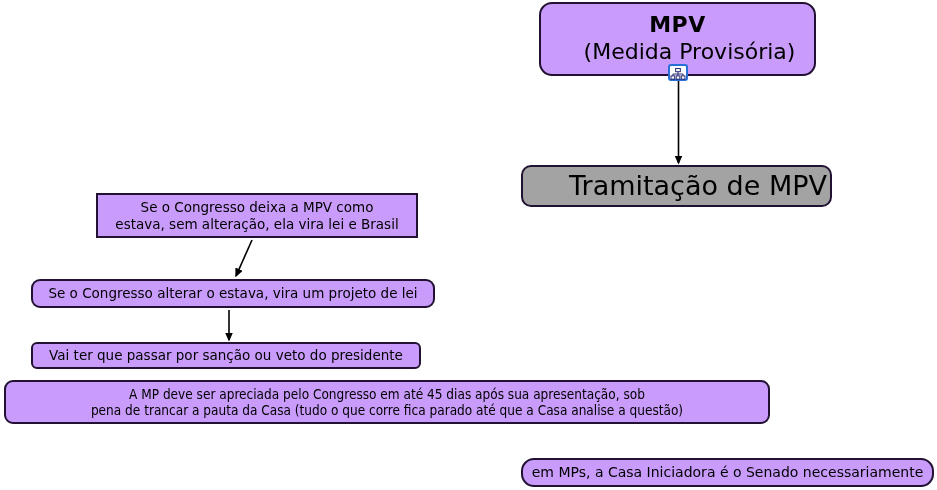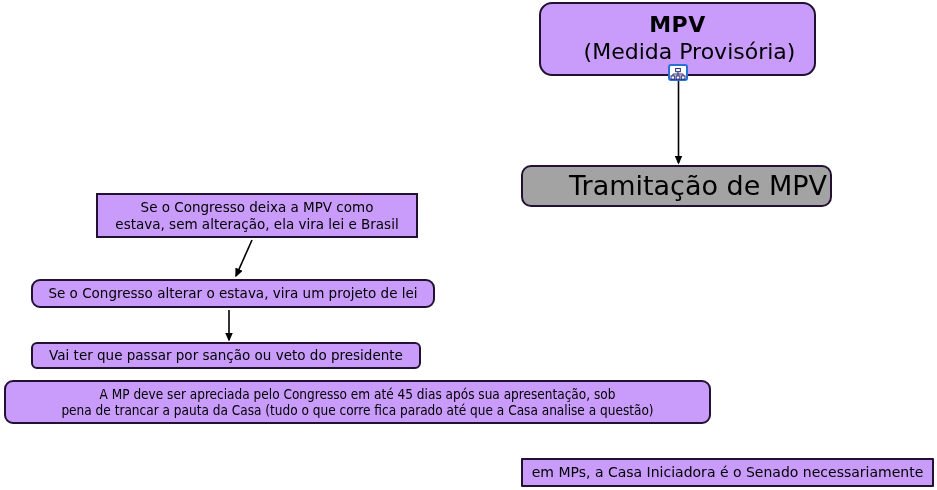--- a/index.html
+++ b/index.html
@@ -65,30 +65,30 @@
     border-radius: 9px;
   }
 
   #node-sancao {
     left: 31px; top: 342px; width: 390px; height: 27px;
     font-size: 13.5px;
     border-radius: 6px;
   }
 
   #node-45dias {
-    left: 4px; top: 380px; width: 707px; height: 44px;
+    left: 4px; top: 380px; width: 766px; height: 44px;
     font-size: 13.5px;
     border-radius: 9px;
     font-stretch: semi-condensed;
   }
 
   #node-senado {
     left: 521px; top: 458px; width: 413px; height: 29px;
     font-size: 14px;
-    border-radius: 1px;
+    border-radius: 13px;
   }
 
   
   .edge {
     position: absolute;
     left: 0; top: 0;
     width: 937px; height: 490px;
     pointer-events: none;
     overflow: visible;
   }

